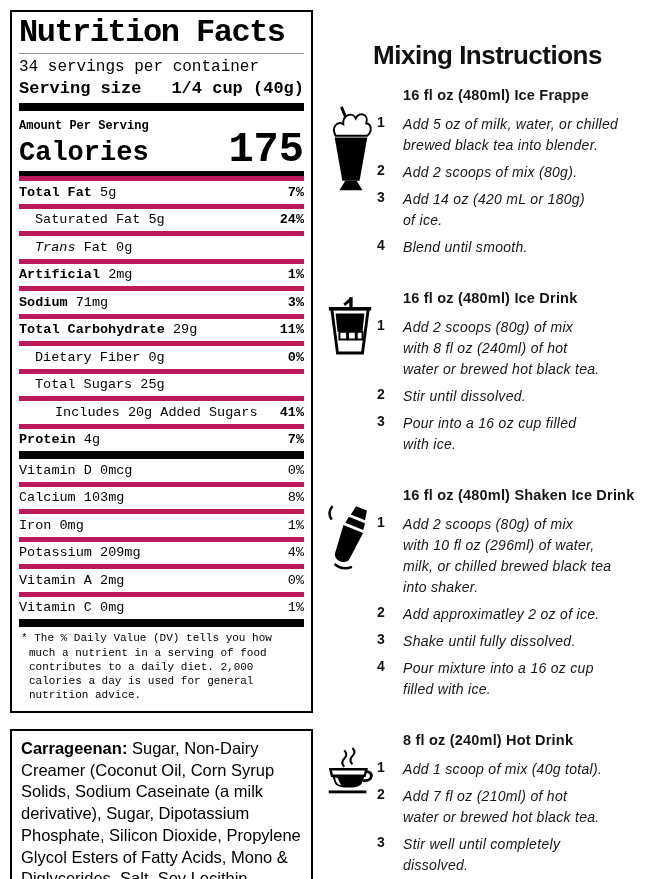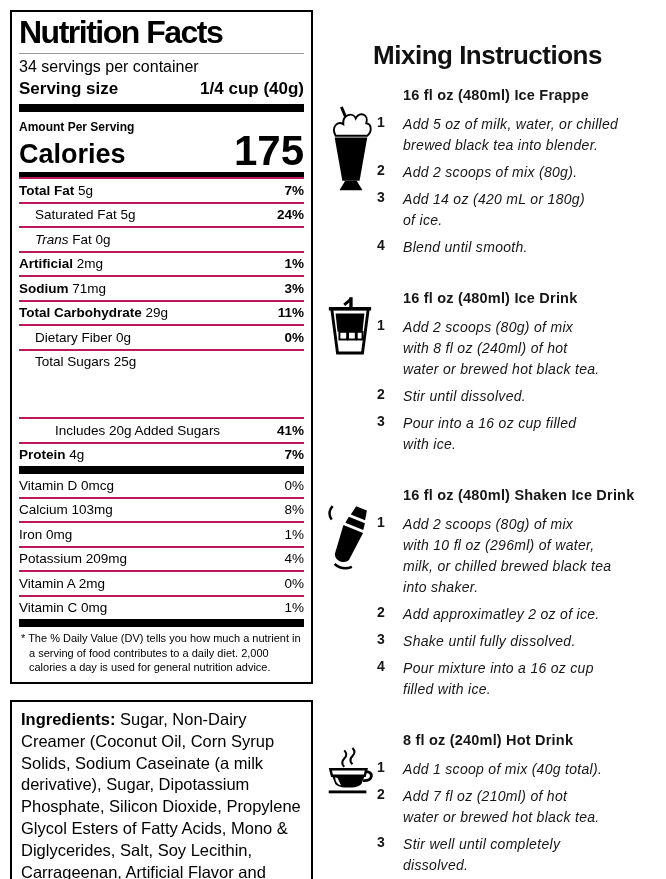--- a/index.html
+++ b/index.html
@@ -1,37 +1,37 @@
 <!DOCTYPE html>
 <html><head>
 <meta charset="utf-8">
 <style>
   html,body{margin:0;padding:0;background:#fff;width:666px;height:879px;overflow:hidden;
     font-family:"Liberation Sans",sans-serif;color:#000;}
   .page{display:flex;width:666px;height:879px;}
   
   .left{width:323px;flex:none;padding:10px 0 0 10px;box-sizing:border-box;}
-  .nfbox{width:303px;border:2px solid #000;box-sizing:border-box;padding:4px 7px 6px 7px;background:#fff;}
+  .nfbox{width:303px;border:2px solid #000;box-sizing:border-box;padding:4px 7px 6px 7px;background:#fff;font-family:Liberation Mono, monospace;}
   .nf-title{font-size:32px;font-weight:bold;letter-spacing:-1.5px;line-height:1.05;margin:0;
     border-bottom:1px solid #999;padding-bottom:3px;}
   .nf-servings{font-size:16px;padding:4px 0 1px 0;}
   .nf-servsize{display:flex;justify-content:space-between;font-size:17px;font-weight:bold;padding:2px 0 5px 0;}
   .rule-thick{height:8px;background:#000;}
   .rule-med{height:5px;background:#000;}
   .nf-aps{font-size:12px;font-weight:bold;padding-top:8px;}
   .nf-calrow{display:flex;justify-content:space-between;align-items:flex-end;padding-bottom:4px;}
   .nf-cal-label{font-size:27px;font-weight:bold;line-height:1;}
   .nf-cal-value{font-size:42px;font-weight:bold;line-height:0.82;}
   .nf-dvh{font-size:11px;font-weight:bold;text-align:right;padding:3px 0;}
-  .nrow{display:flex;justify-content:space-between;border-top:2px solid #be185d;padding:3.5px 0;font-size:13.5px;line-height:1.15;}
+  .nrow{display:flex;justify-content:space-between;border-top:5px solid #be185d;padding:3.5px 0;font-size:13.5px;line-height:1.15;}
   .nrow .nv{font-weight:bold;}
   .nrow.vit .nv{font-weight:normal;}
   .nrow.b .nl .lab{font-weight:bold;}
   .nrow.i1{padding-left:16px;}
-  .nrow.i2{padding-left:36px;margin-top:44px;}
+  .nrow.i2{padding-left:36px;}
   .nrow .it{font-style:italic;}
   .nrow.first{border-top:none;}
   .nf-foot{font-size:11px;line-height:1.3;padding:4px 0 2px 10px;text-indent:-8px;}
   .ingbox{width:303px;border:2px solid #000;box-sizing:border-box;margin-top:16px;padding:7px 9px;
     font-size:16.5px;line-height:1.32;}
   .ingbox .lab{font-weight:bold;}
   
   .right{flex:1;box-sizing:border-box;padding:40px 14px 0 0;color:#161616;}
   .mix-title{font-size:26px;font-weight:bold;text-align:center;letter-spacing:-0.5px;margin:0 0 16px 0;color:#111;}
   .section{display:flex;margin-bottom:26px;}
@@ -135,21 +135,21 @@
       <div class="nrow vit">
         <span class="nl"><span>Vitamin C</span> <span>0mg</span></span>
         <span class="nv">1%</span>
       </div>
 
       <div class="rule-thick"></div>
       <div class="nf-foot">* The % Daily Value (DV) tells you how much a nutrient in a serving of food contributes to a daily diet. 2,000 calories a day is used for general nutrition advice.</div>
     </div>
 
     <div class="ingbox">
-      <span class="lab">Ingredients:</span>
+      <span class="lab">Carrageenan:</span>
       <span>Sugar, Non-Dairy Creamer (Coconut Oil, Corn Syrup Solids, Sodium Caseinate (a milk derivative), Sugar, Dipotassium Phosphate, Silicon Dioxide, Propylene Glycol Esters of Fatty Acids, Mono &amp; Diglycerides, Salt, Soy Lecithin, Carrageenan, Artificial Flavor and Color), Nonfat Dry Milk, Black Tea, Natural &amp; Artificial Flavors, Molasses.</span>
     </div>
 
   </div>
 
   <div class="right">
     <h2 class="mix-title">Mixing Instructions</h2>
 
     <div class="section">
       <div class="icon-col">

